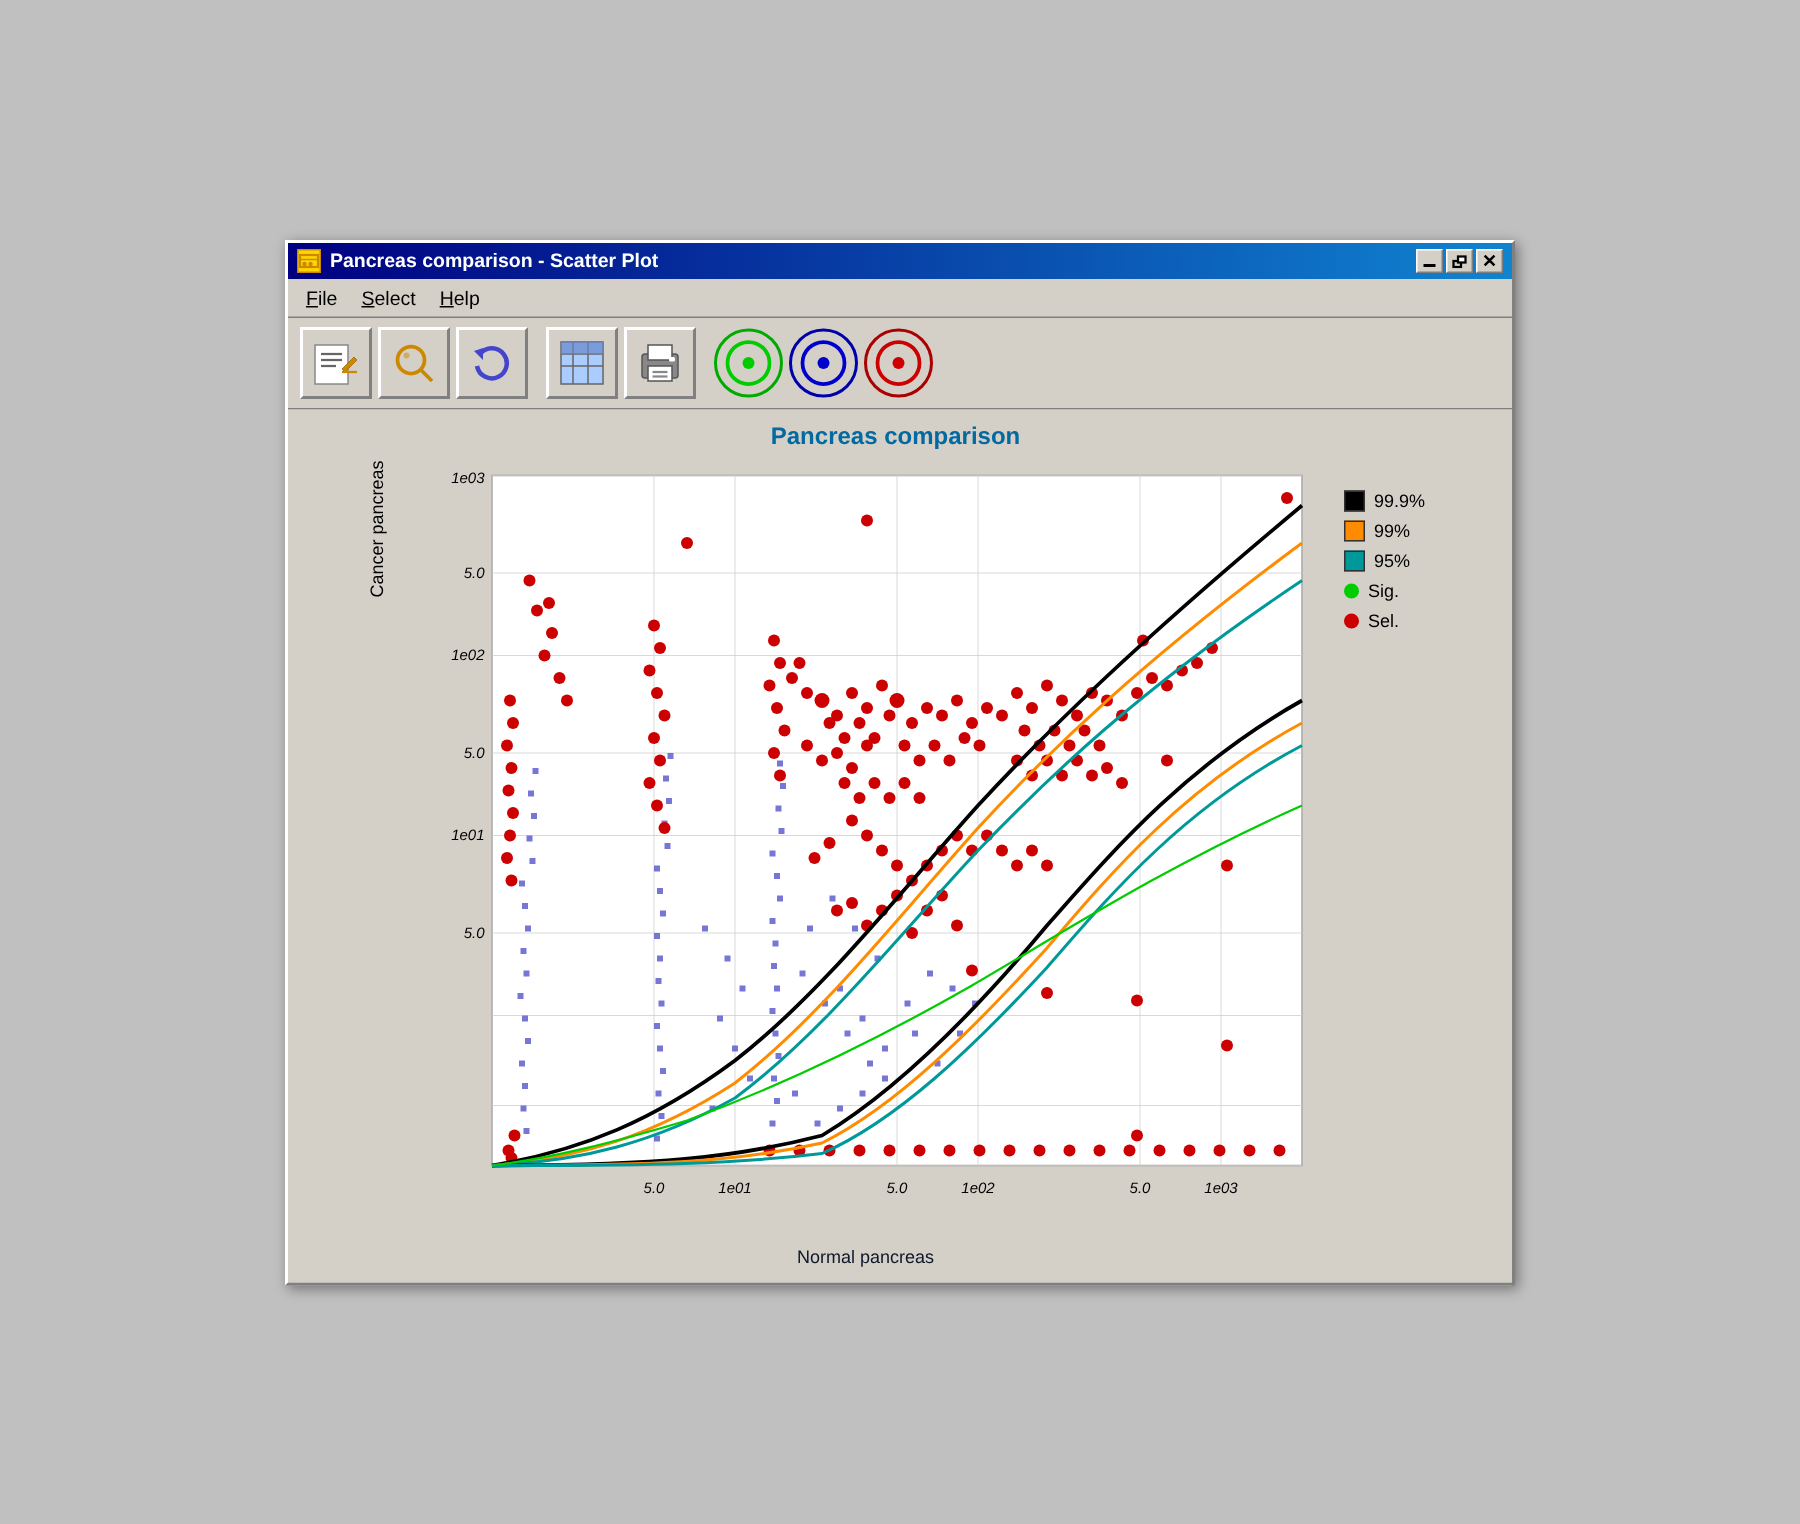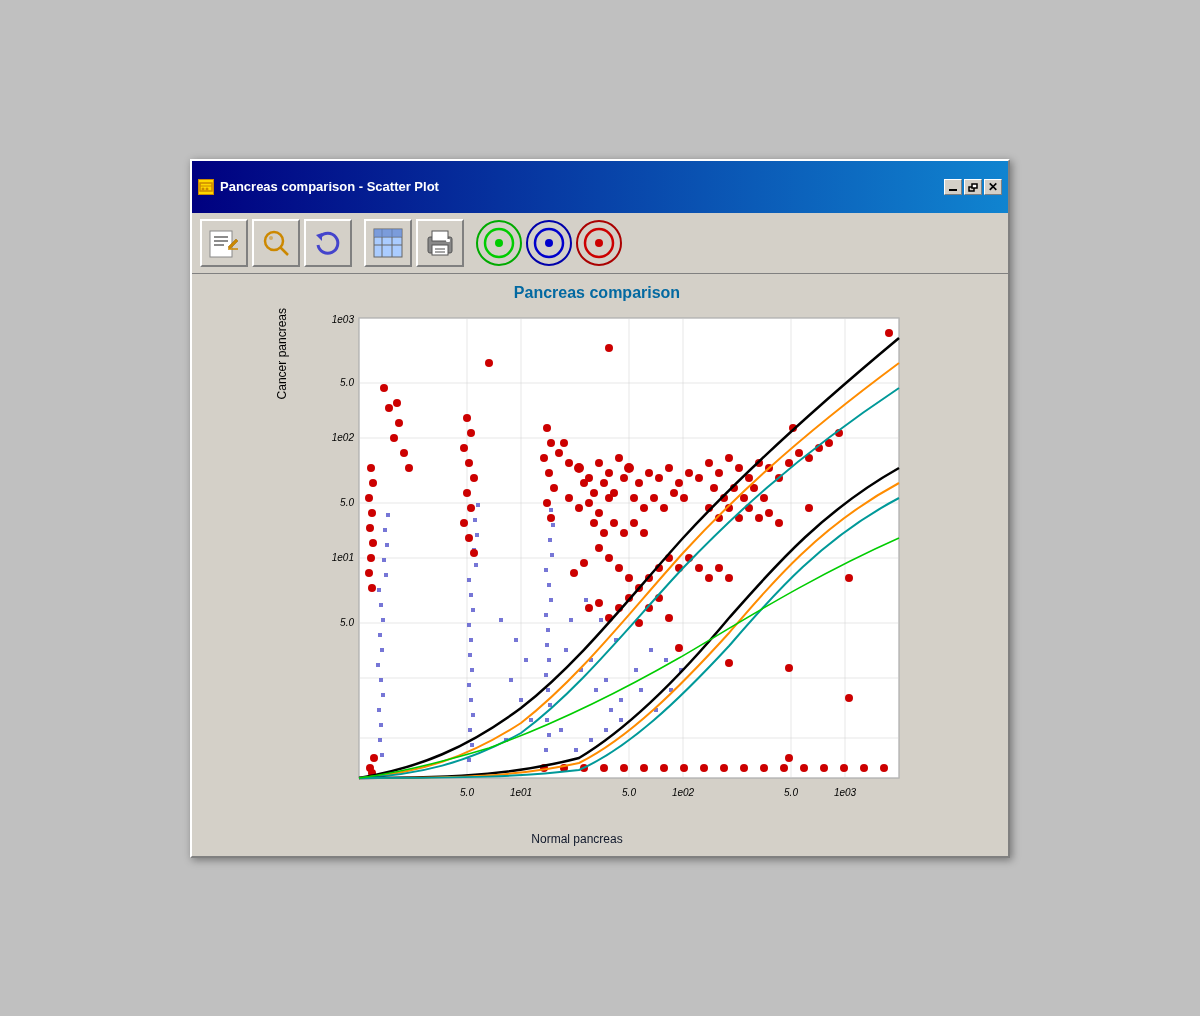--- a/index.html
+++ b/index.html
@@ -15,21 +15,21 @@
       width: 820px;
       background: #d4d0c8;
       border: 2px solid #808080;
       border-top-color: #ffffff;
       border-left-color: #ffffff;
       box-shadow: 2px 2px 8px rgba(0,0,0,0.4);
     }
     .title-bar {
       background: linear-gradient(to right, #000080, #1084d0);
       color: white;
-      padding: 18px 6px;
+      padding: 4px 6px;
       display: flex;
       align-items: center;
       justify-content: space-between;
       font-size: 13px;
       font-weight: bold;
     }
     .title-bar-left {
       display: flex;
       align-items: center;
       gap: 6px;
@@ -216,20 +216,25 @@
       <div class="title-btn">
         <svg width="10" height="10" viewBox="0 0 10 10">
             <rect x="1" y="5" width="5" height="4" fill="none" stroke="black" stroke-width="1.5"></rect>
             <rect x="4" y="2" width="5" height="4" fill="white" stroke="black" stroke-width="1.5"></rect>
           </svg>
       </div>
       <div class="title-btn" style="font-size:12px; font-weight:bold;">✕</div>
     </div>
   </div>
 
+  <div class="menu-bar">
+    <span class="menu-item"><span class="underline">F</span>ile</span>
+    <span class="menu-item"><span class="underline">S</span>elect</span>
+    <span class="menu-item"><span class="underline">H</span>elp</span>
+  </div>
 
   <div class="toolbar">
 
     <div class="tool-btn">
       <svg width="32" height="32" viewBox="0 0 32 32">
         <rect x="2" y="4" width="22" height="26" fill="white" stroke="#888" stroke-width="1"></rect>
         <line x1="6" y1="10" x2="20" y2="10" stroke="#666" stroke-width="1.5"></line>
         <line x1="6" y1="14" x2="20" y2="14" stroke="#666" stroke-width="1.5"></line>
         <line x1="6" y1="18" x2="16" y2="18" stroke="#666" stroke-width="1.5"></line>
         <polygon points="20,20 28,12 30,14 22,22" fill="#cc8800" stroke="#996600" stroke-width="0.5"></polygon>
@@ -611,18 +616,40 @@
           <path d="M 60,470 C 120,467 168,455 222,425 C 280,382 330,318 384,260 C 430,212 492,152 600,80" fill="none" stroke="#009999" stroke-width="2"></path>
 
           <path d="M 60,470 C 168,470 222,465 280,450 C 330,420 380,370 430,310 C 470,265 520,205 600,160" fill="none" stroke="black" stroke-width="2.5"></path>
           <path d="M 60,470 C 168,470 222,468 280,455 C 330,430 380,380 430,325 C 470,278 520,218 600,175" fill="none" stroke="#ff8c00" stroke-width="2"></path>
           <path d="M 60,470 C 168,470 222,469 280,462 C 330,440 380,392 430,338 C 470,292 520,232 600,190" fill="none" stroke="#009999" stroke-width="2"></path>
 
           <path d="M 60,470 C 100,465 140,455 190,440 C 250,418 310,390 380,350 C 440,315 510,270 600,230" fill="none" stroke="#00cc00" stroke-width="1.5"></path>
         </svg>
       </div>
 
+      <div class="legend">
+        <div class="legend-item">
+          <div class="legend-color" style="background:#000000;"></div>
+          <span>99.9%</span>
+        </div>
+        <div class="legend-item">
+          <div class="legend-color" style="background:#ff8c00;"></div>
+          <span>99%</span>
+        </div>
+        <div class="legend-item">
+          <div class="legend-color" style="background:#009999;"></div>
+          <span>95%</span>
+        </div>
+        <div class="legend-item">
+          <div class="legend-dot" style="background:#00cc00;"></div>
+          <span>Sig.</span>
+        </div>
+        <div class="legend-item">
+          <div class="legend-dot" style="background:#cc0000;"></div>
+          <span>Sel.</span>
+        </div>
+      </div>
     </div>
 
     <div class="x-axis-label" style="margin-left:-40px; margin-top:4px;">Normal pancreas</div>
   </div>
 
 </div>
 
 </body></html>

